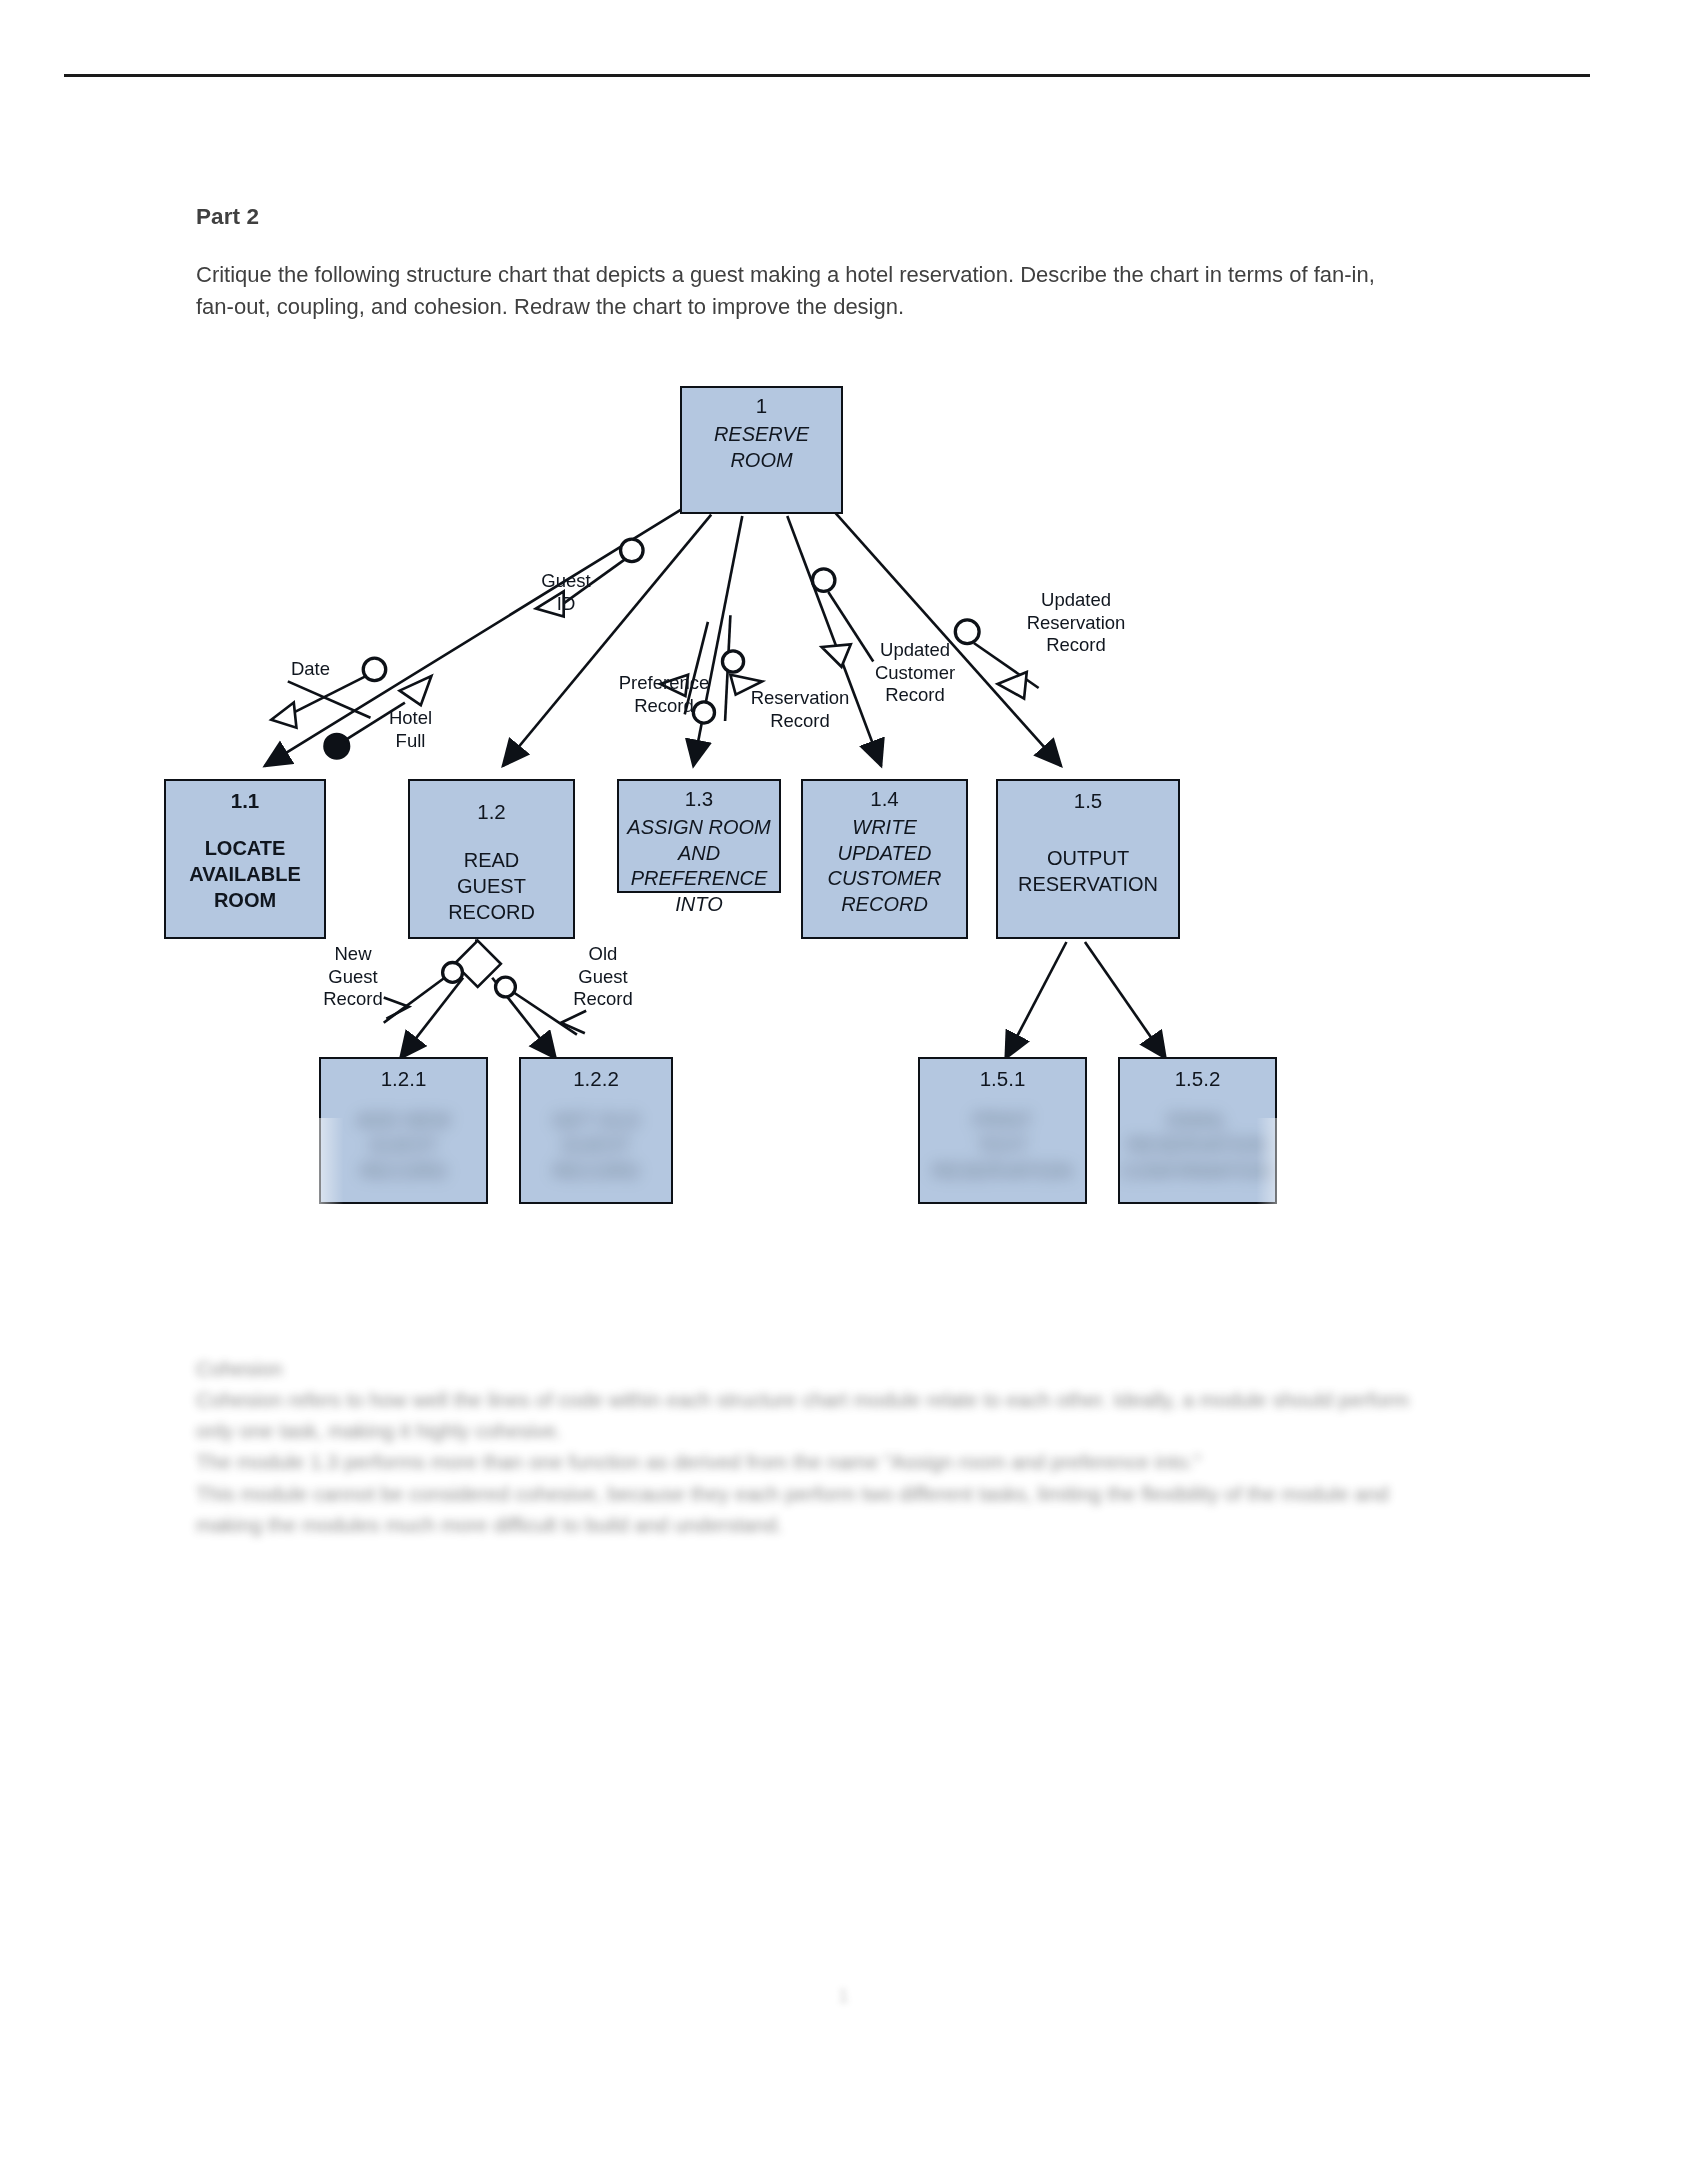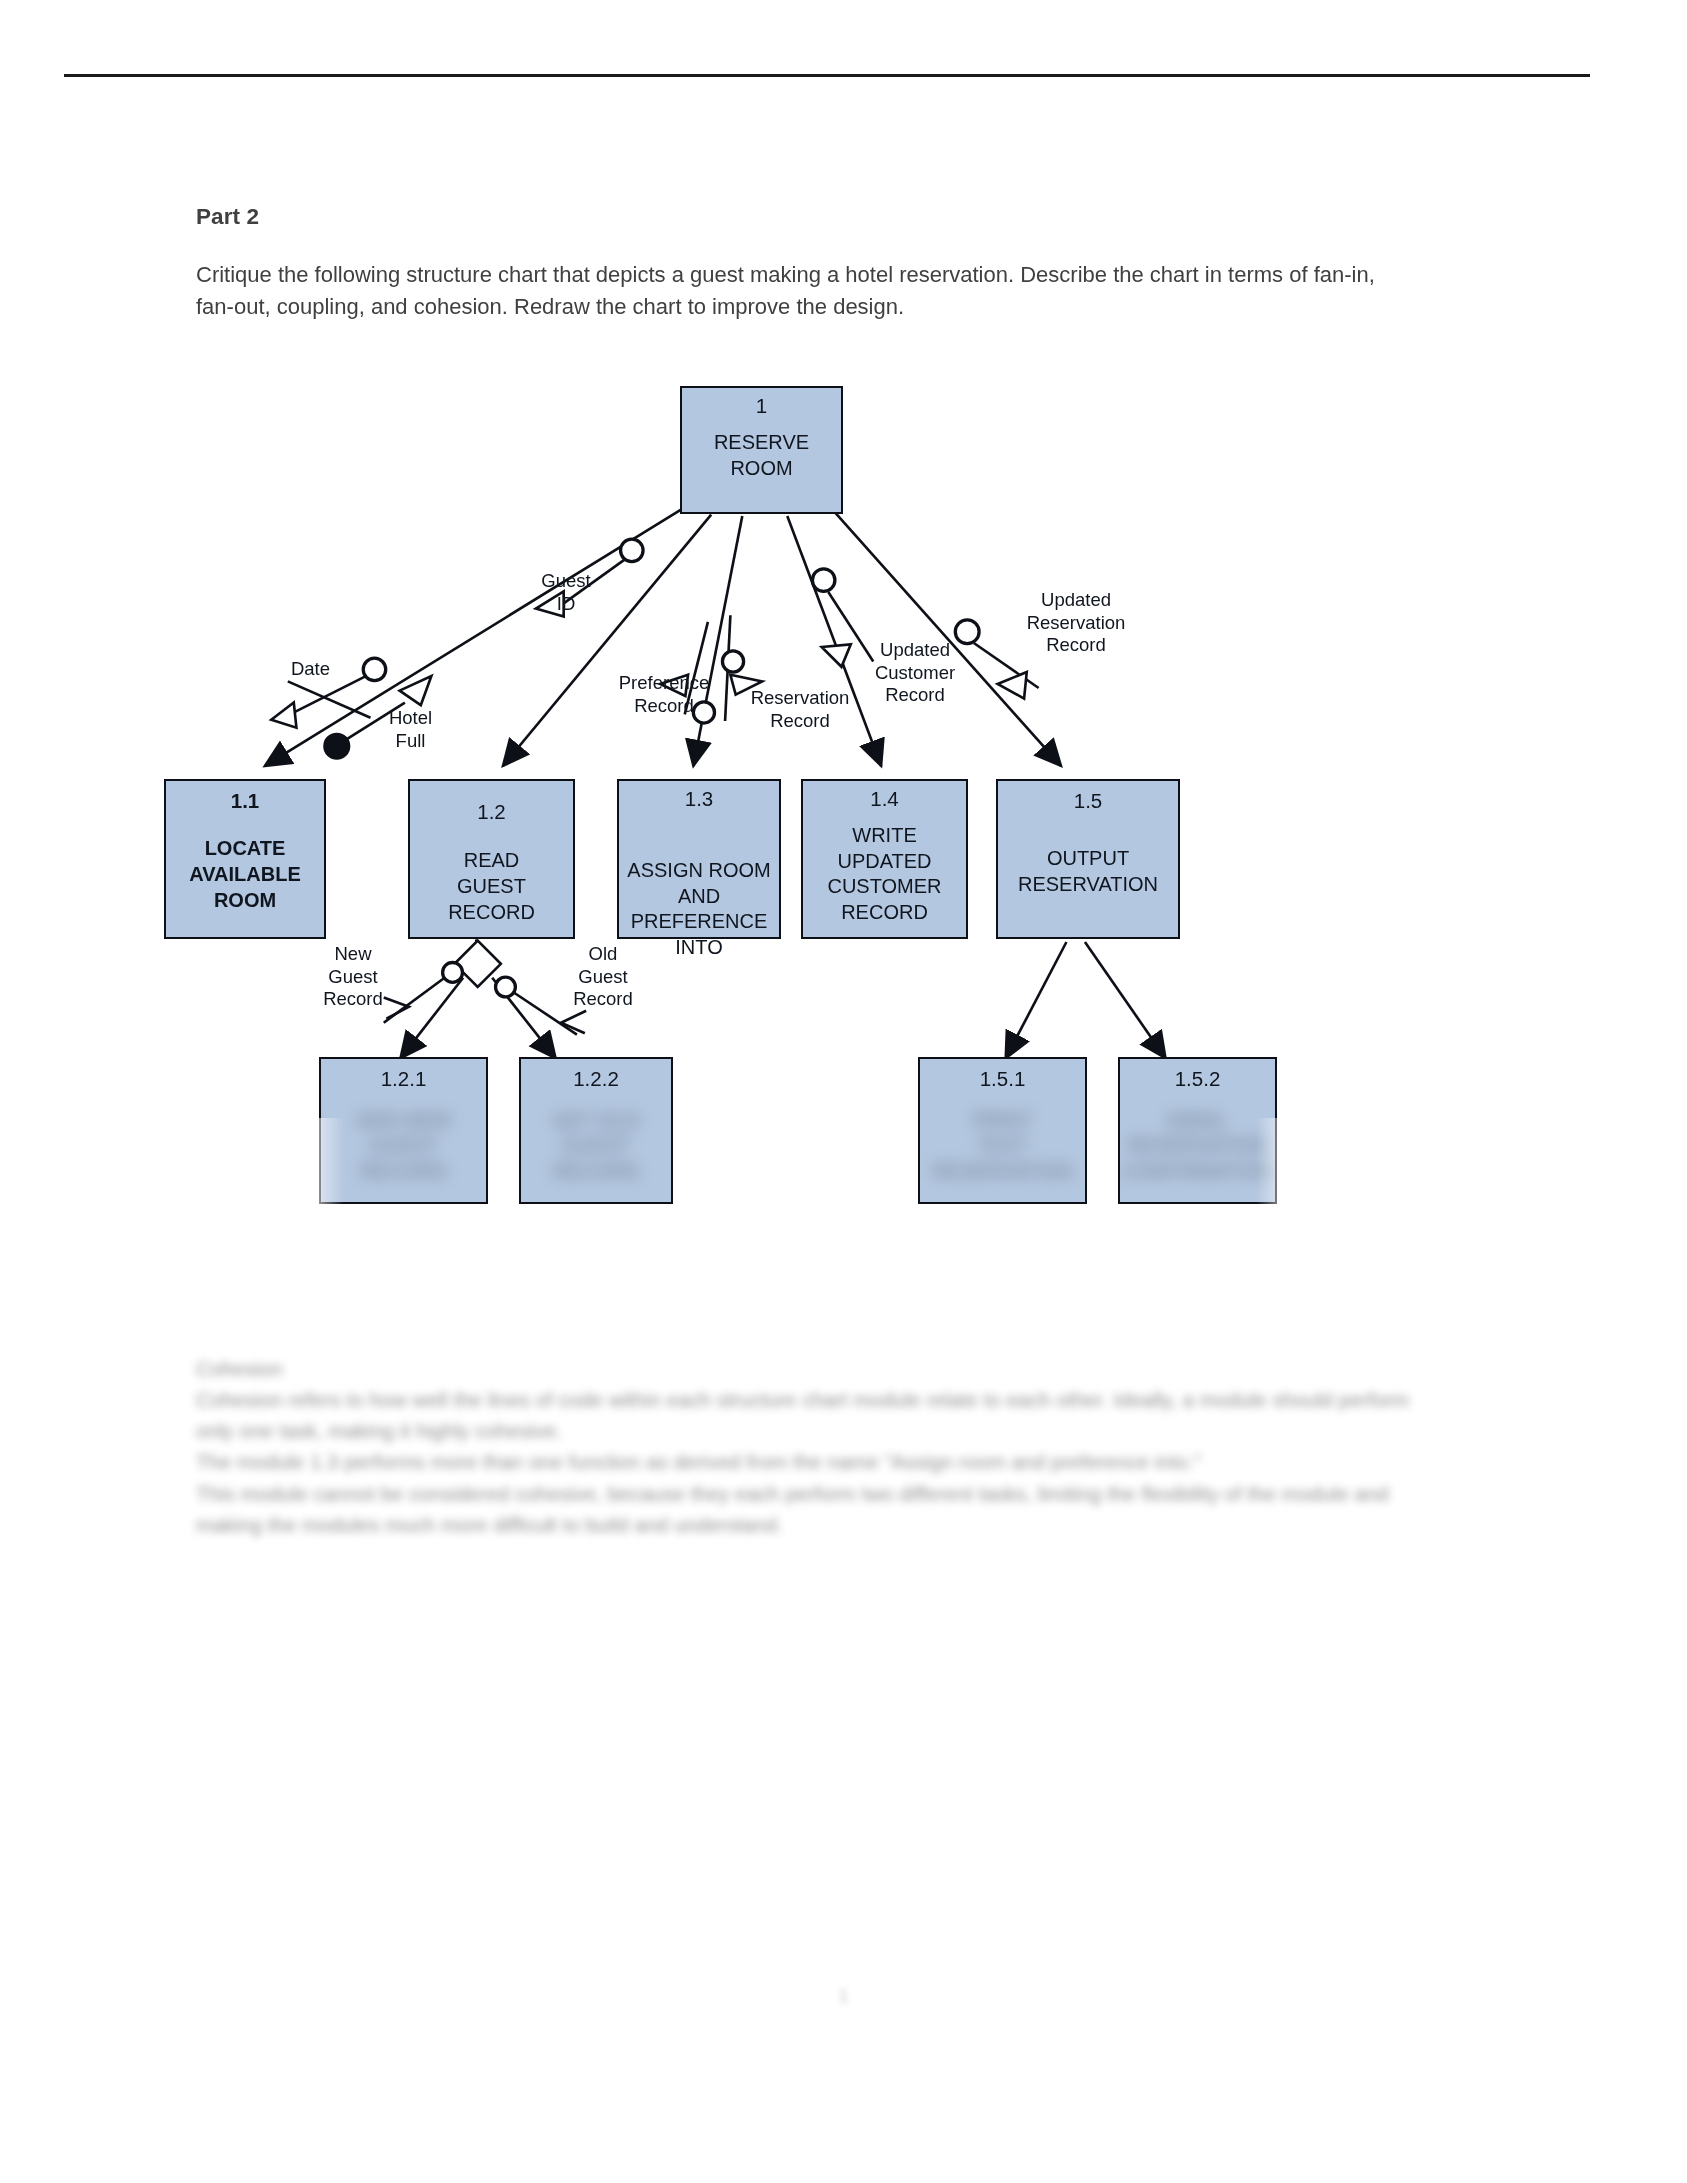--- a/index.html
+++ b/index.html
@@ -77,21 +77,21 @@
   }
   .mod .num {
     font-size: 20.5px;
     margin-bottom: 2.6px;
   }
   .mod .name {
     font-size: 20px;
     white-space: pre-line;
   }
   .mod.tight { padding-top: 5.3px; }
-  .mod.tight .name { margin-top: 8px; }
+  .mod.tight .name { margin-top: 0; font-style: italic; }
   .mod.gap .name { margin-top: 20px; }
   .mod.gap2 .name { margin-top: 30px; }
 
   
   .mod.leaf {
     overflow: hidden;
     justify-content: flex-start;
   }
   .mod.leaf .num { margin-bottom: 6.6px; }
   .mod.leaf .name {
@@ -234,21 +234,21 @@
 ROOM</div>
   </div>
 
   <div class="mod gap" style="left:408px; top:779px; width:167px; height:160px;justify-content:center;">
     <div class="num">1.2</div>
     <div class="name">READ
 GUEST
 RECORD</div>
   </div>
 
-  <div class="mod tight" style="left:617px; top:779px; width:164px; height:160px;gap:35px;">
+  <div class="mod tight" style="left:617px; top:779px; width:164px; height:114px;">
     <div class="num">1.3</div>
     <div class="name">ASSIGN ROOM
 AND
 PREFERENCE
 INTO</div>
   </div>
 
   <div class="mod tight" style="left:801px; top:779px; width:167px; height:160px;">
     <div class="num">1.4</div>
     <div class="name">WRITE

